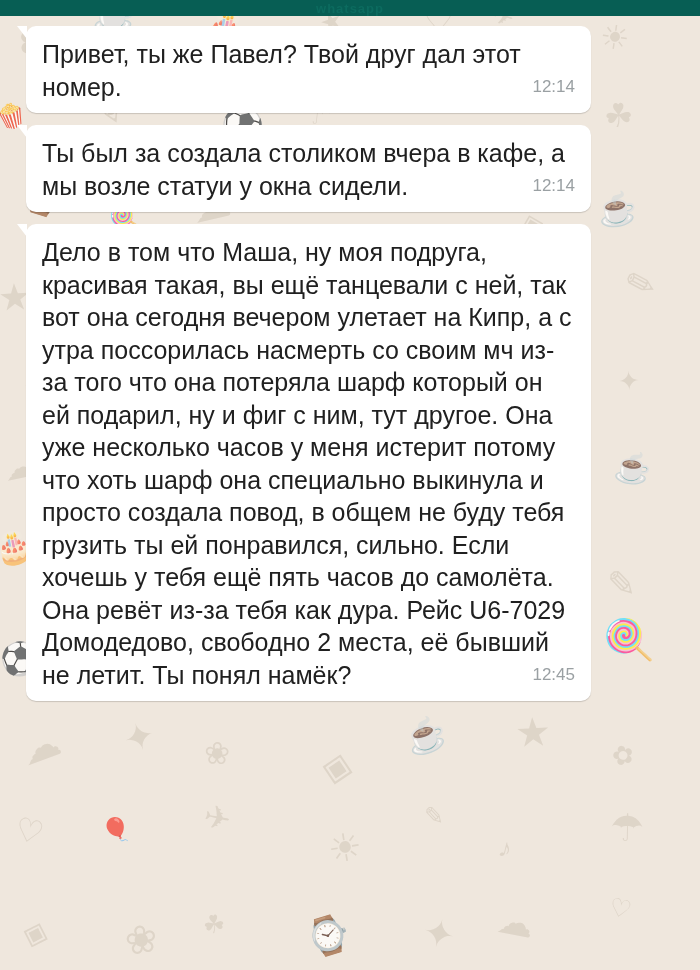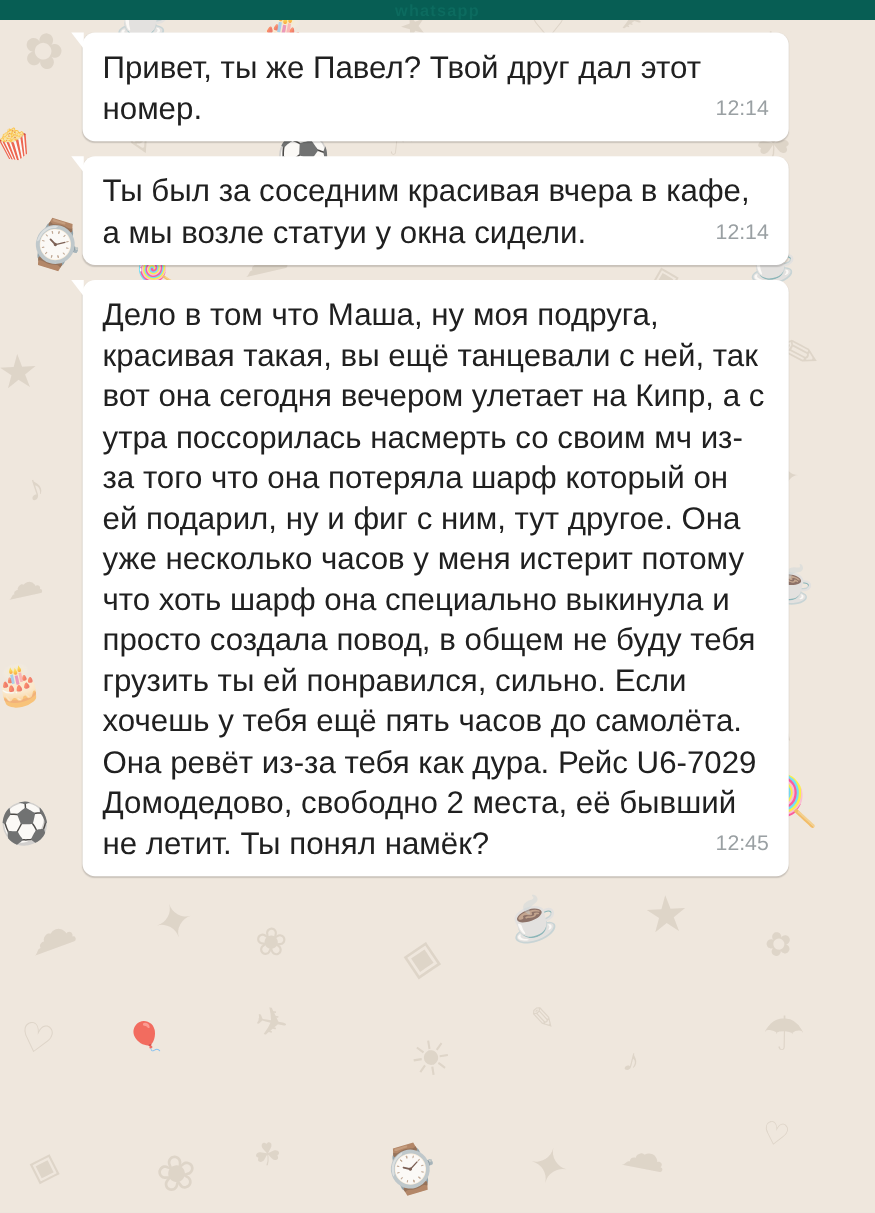--- a/index.html
+++ b/index.html
@@ -57,21 +57,20 @@
   
   #chat {
     position: absolute;
     top: 16px;
     left: 0;
     right: 0;
     bottom: 0;
     z-index: 2;
     padding: 10px 0 0 0;
     box-sizing: border-box;
-    margin-left: 40px;
   }
 
   .msg-row {
     display: flex;
     justify-content: flex-start;
     padding: 0 0 12px 26px;
   }
 
   .bubble {
     position: relative;
@@ -214,21 +213,21 @@
 
   <div class="msg-row msg-1">
     <div class="bubble inline-time">
       <div class="text">Привет, ты же Павел? Твой друг дал этот номер.</div>
       <span class="meta">12:14</span>
     </div>
   </div>
 
   <div class="msg-row msg-2">
     <div class="bubble inline-time">
-      <div class="text">Ты был за соседним красивая вчера в кафе, а мы возле статуи у окна сидели.</div>
+      <div class="text">Ты был за создала столиком вчера в кафе, а мы возле статуи у окна сидели.</div>
       <span class="meta">12:14</span>
     </div>
   </div>
 
   <div class="msg-row msg-3">
     <div class="bubble inline-time">
       <div class="text">Дело в том что Маша, ну моя подруга, красивая такая, вы ещё танцевали с ней, так вот она сегодня вечером улетает на Кипр, а с утра поссорилась насмерть со своим мч из-за того что она потеряла шарф который он ей подарил, ну и фиг с ним, тут другое. Она уже несколько часов у меня истерит потому что хоть шарф она специально выкинула и просто создала повод, в общем не буду тебя грузить ты ей понравился, сильно. Если хочешь у тебя ещё пять часов до самолёта. Она ревёт из-за тебя как дура. Рейс U6-7029 Домодедово, свободно 2 места, её бывший не летит. Ты понял намёк?</div>
       <span class="meta">12:45</span>
     </div>
   </div>

